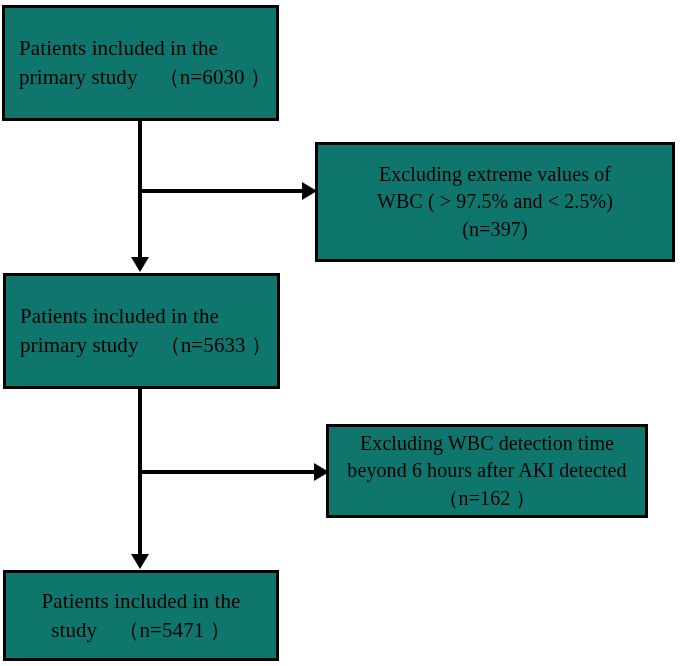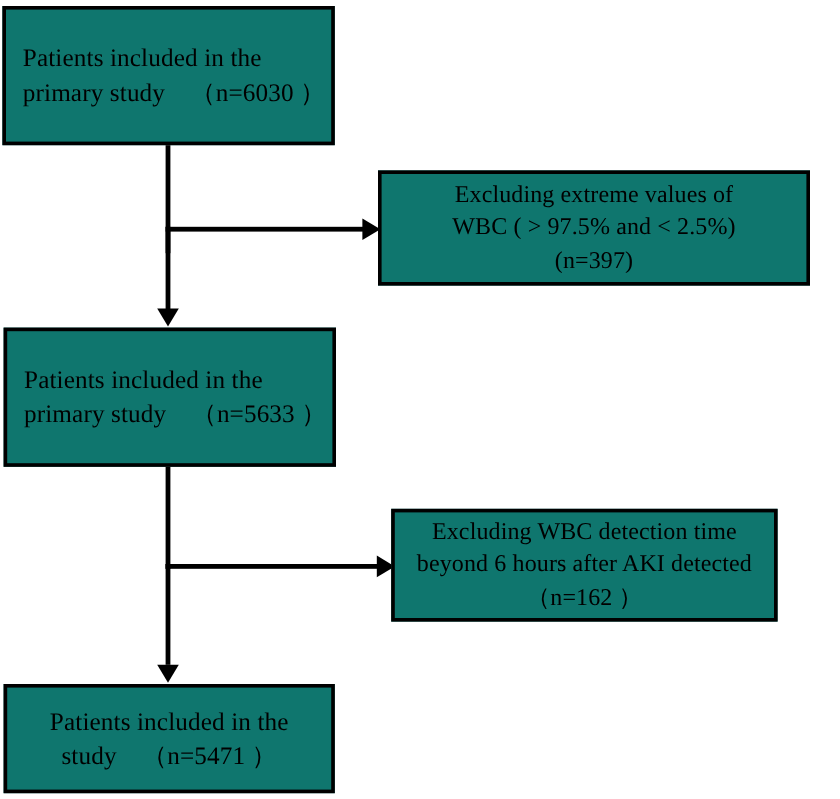--- a/index.html
+++ b/index.html
@@ -82,21 +82,21 @@
   </div>
 
   <div class="connector v-line" style="left:138px; top:121px; height:90px;"></div>
 
   <div class="connector h-line" style="left:138px; top:189px; width:170px;"></div>
   <div class="arrow-right" style="left:302px; top:182px;"></div>
 
   <div class="connector v-line" style="left:138px; top:189px; height:72px;"></div>
   <div class="arrow-down" style="left:131px; top:257px;"></div>
 
-  <div class="node right" style="left:315px; top:142px; width:360px; height:96px;">
+  <div class="node right" style="left:315px; top:142px; width:360px; height:120px;">
     <span class="node-text">Excluding extreme values of
 WBC ( &gt; 97.5% and  &lt; 2.5%)
 (n=397)</span>
   </div>
 
   <div class="node left" style="left:3px; top:273px; width:277px; height:116px;">
     <span class="node-text">Patients included in the
 primary study　（n=5633 ）</span>
   </div>
 

